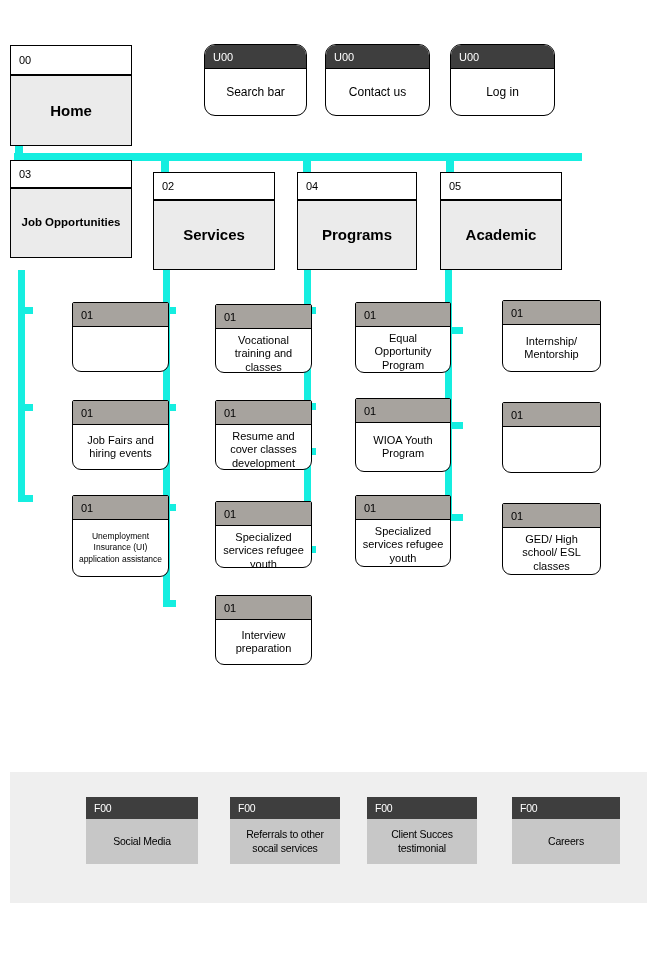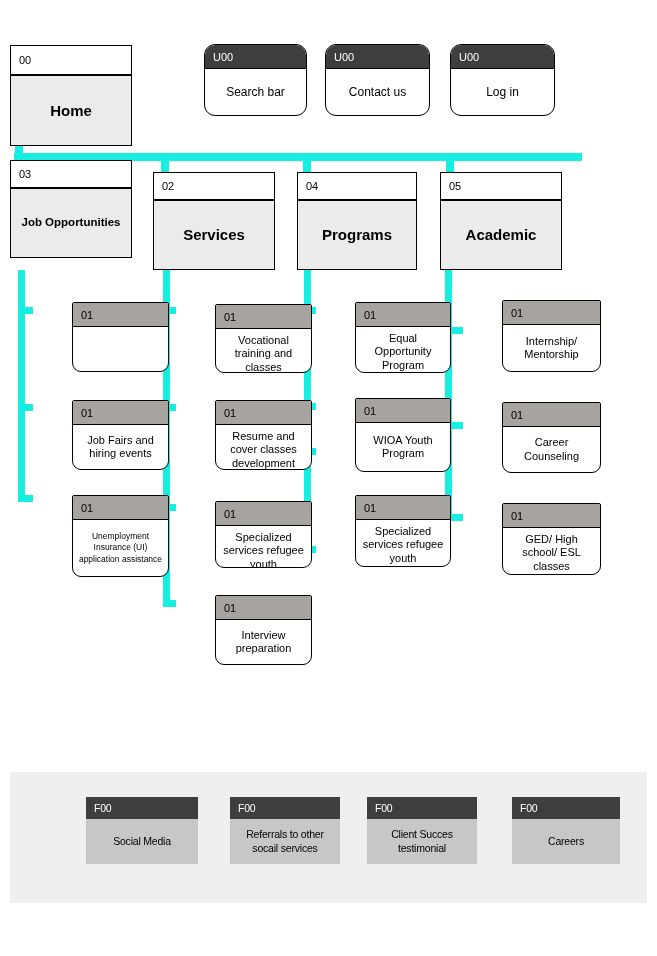--- a/index.html
+++ b/index.html
@@ -148,21 +148,20 @@
   <div class="child-head">01</div>
   <div class="child-body lines3">Specialized services refugee youth</div>
 </div>
 
 <div class="child-card" style="left:463px;top:300px;width:99px;height:72px">
   <div class="child-head">01</div>
   <div class="child-body">Internship/ Mentorship</div>
 </div>
 <div class="child-card" style="left:463px;top:402px;width:99px;height:71px">
   <div class="child-head">01</div>
-  <div class="child-body">Career Counseling</div>
 </div>
 <div class="child-card" style="left:463px;top:503px;width:99px;height:72px">
   <div class="child-head">01</div>
   <div class="child-body lines3">GED/ High school/ ESL classes</div>
 </div>
 
 <div class="footer-band" style="left:10px;top:772px;width:637px;height:131px"></div>
 
 <div class="f-card" style="left:86px;top:797px;width:112px">
   <div class="f-head">F00</div>

